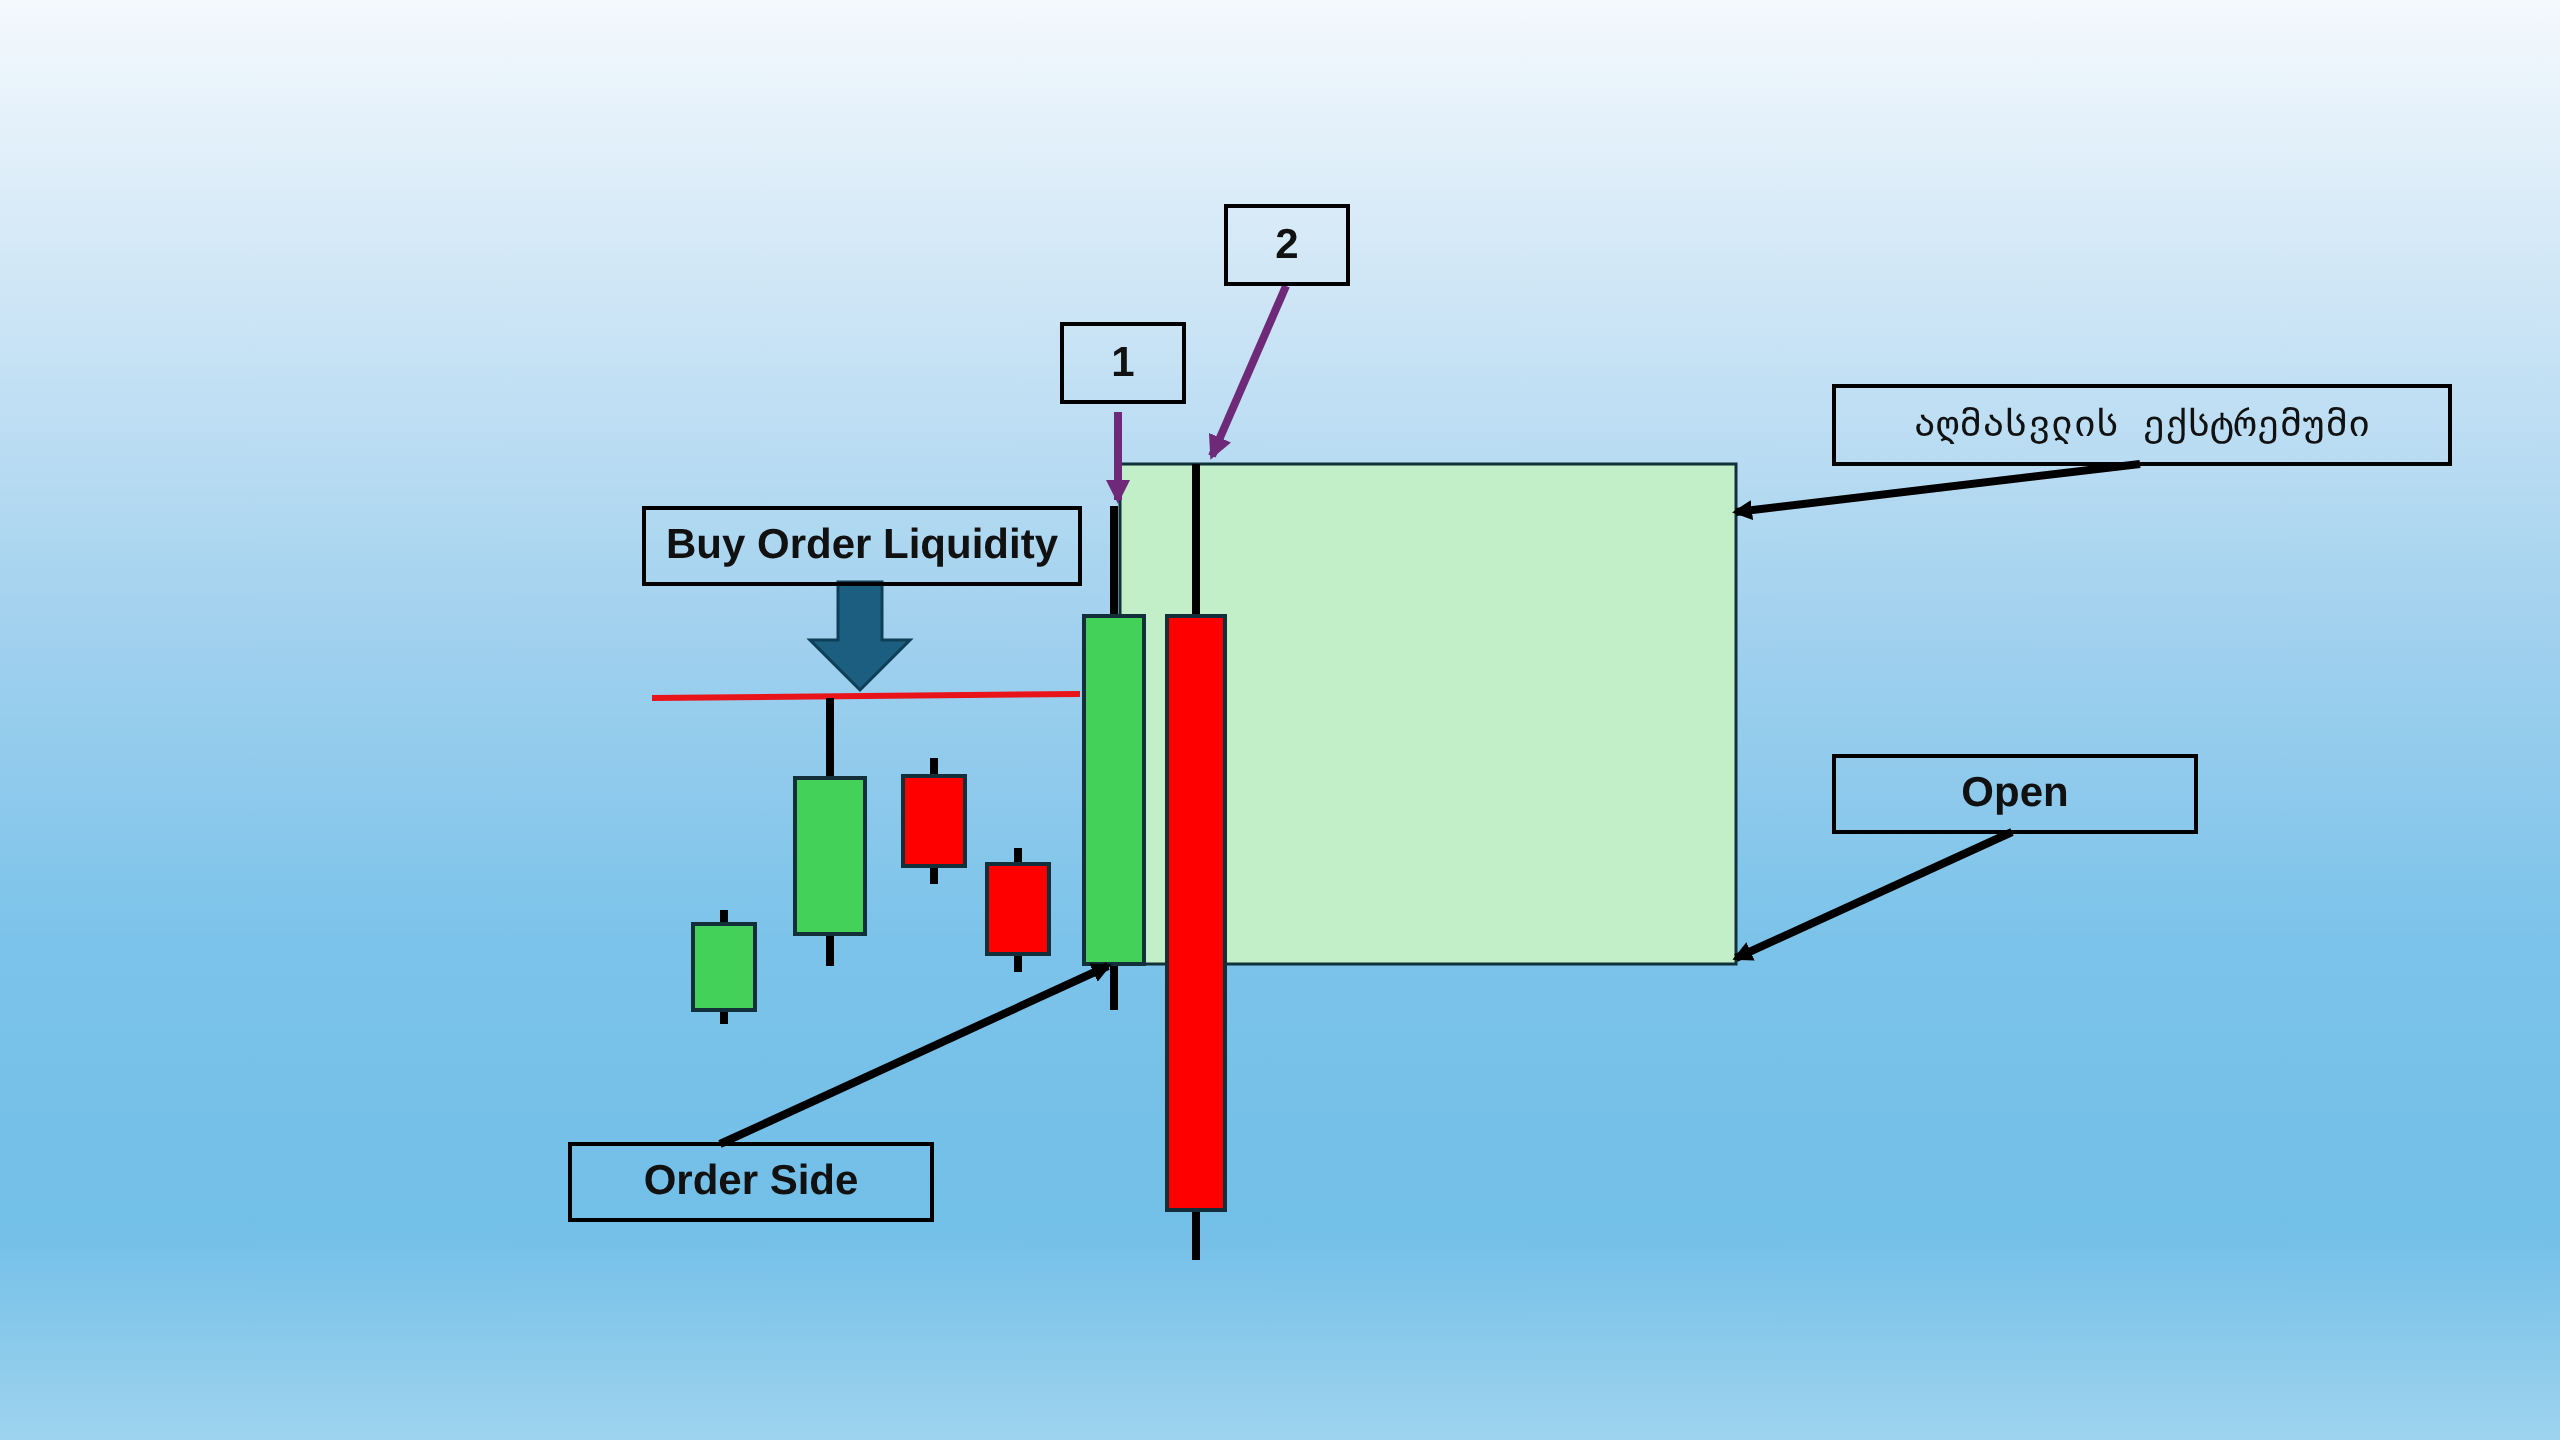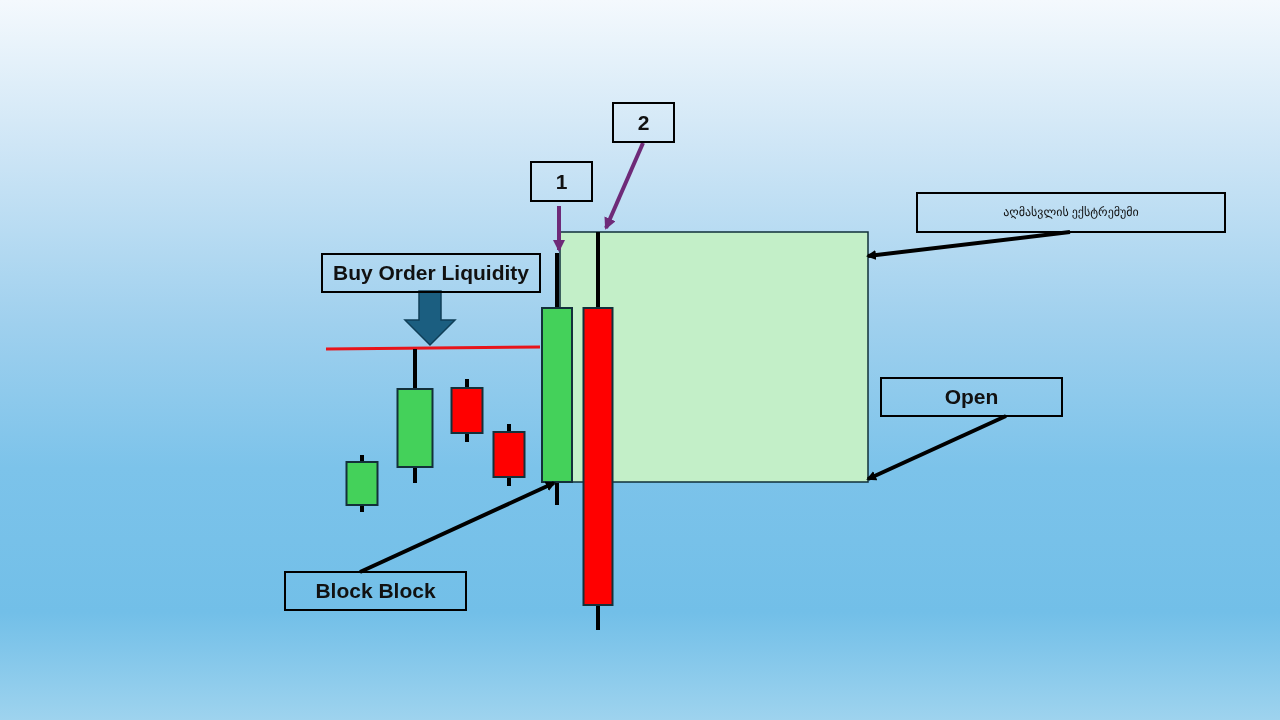--- a/index.html
+++ b/index.html
@@ -2,21 +2,21 @@
 <html><head>
 <meta charset="utf-8">
 <style>
   html,body{margin:0;padding:0;}
   body{width:1280px;height:720px;overflow:hidden;position:relative;
     background:linear-gradient(180deg,#f4f9fd 0%,#cfe6f6 20%,#9fd0ee 45%,#7cc3ea 65%,#72bfe8 85%,#9ed3ee 100%);
     font-family:"Liberation Sans",sans-serif;}
   svg#diagram{position:absolute;left:0;top:0;}
   .label-box{position:absolute;border:2px solid #000;box-sizing:border-box;display:flex;align-items:center;justify-content:center;
     font-family:"Liberation Sans",sans-serif;font-weight:bold;color:#111;font-size:21px;background:transparent;}
-  .geo{font-family:Liberation Serif, serif;font-weight:normal;font-size:12px;}
+  .geo{font-family:Liberation Mono, monospace;font-weight:normal;font-size:19px;}
 </style>
 </head>
 <body>
 
 <svg id="diagram" width="1280" height="720">
   <defs>
     <marker id="blackHead" markerWidth="10" markerHeight="10" refX="8" refY="5" orient="auto" markerUnits="userSpaceOnUse">
       <path d="M0,0 L10,5 L0,10 z" fill="#000"></path>
     </marker>
     <marker id="purpleHead" markerWidth="12" markerHeight="12" refX="10" refY="6" orient="auto" markerUnits="userSpaceOnUse">
@@ -59,17 +59,17 @@
 
   <line x1="559" y1="206" x2="559" y2="250" stroke="#6e2a78" stroke-width="4" marker-end="url(#purpleHead)"></line>
   <line x1="643" y1="143" x2="606" y2="228" stroke="#6e2a78" stroke-width="4" marker-end="url(#purpleHead)"></line>
 
   <line x1="1070" y1="232" x2="868" y2="256" stroke="#000" stroke-width="4" marker-end="url(#blackHead)"></line>
   <line x1="1006" y1="416" x2="868" y2="479" stroke="#000" stroke-width="4" marker-end="url(#blackHead)"></line>
   <line x1="360" y1="572" x2="554" y2="483" stroke="#000" stroke-width="4" marker-end="url(#blackHead)"></line>
 </svg>
 
 <div class="label-box" style="left:321px;top:253px;width:220px;height:40px;">Buy Order Liquidity</div>
-<div class="label-box" style="left:284px;top:571px;width:183px;height:40px;">Block Block</div>
+<div class="label-box" style="left:284px;top:571px;width:183px;height:40px;">Order Side</div>
 <div class="label-box" style="left:530px;top:161px;width:63px;height:41px;">1</div>
 <div class="label-box" style="left:612px;top:102px;width:63px;height:41px;">2</div>
 <div class="label-box geo" style="left:916px;top:192px;width:310px;height:41px;">აღმასვლის ექსტრემუმი</div>
-<div class="label-box" style="left:880px;top:377px;width:183px;height:40px;">Open</div>
+<div class="label-box" style="left:916px;top:377px;width:183px;height:40px;">Open</div>
 
 </body></html>

